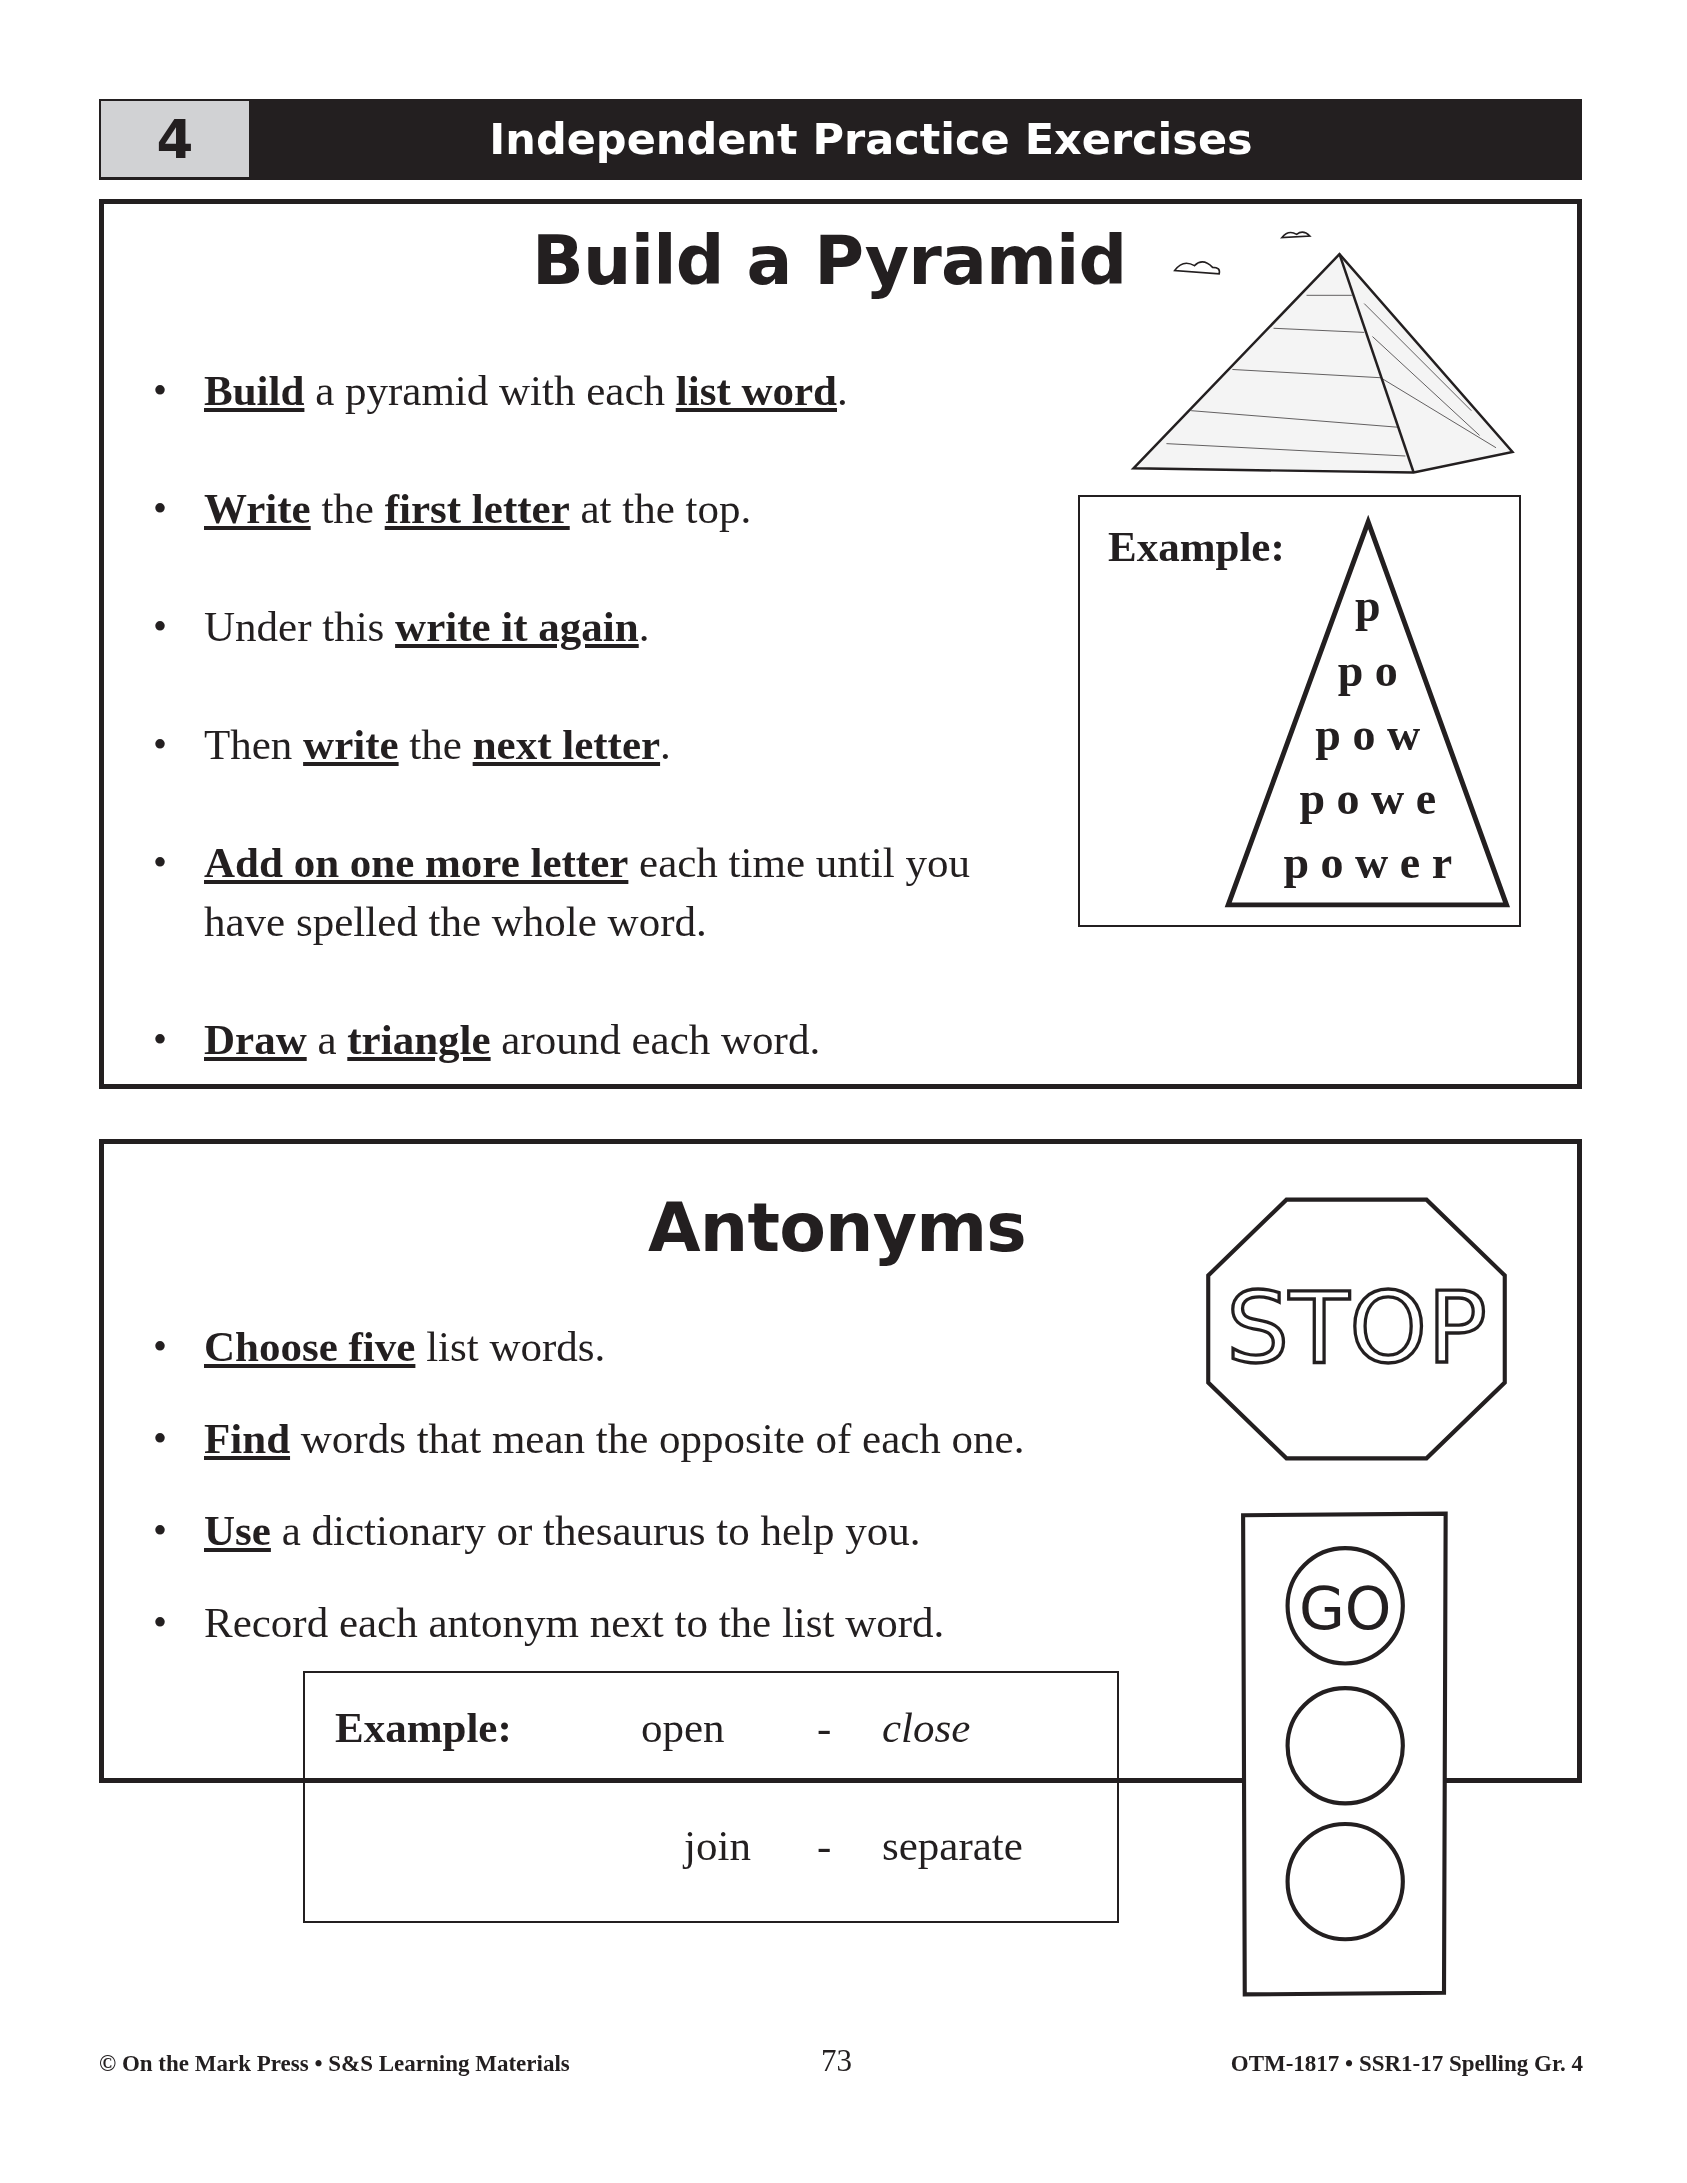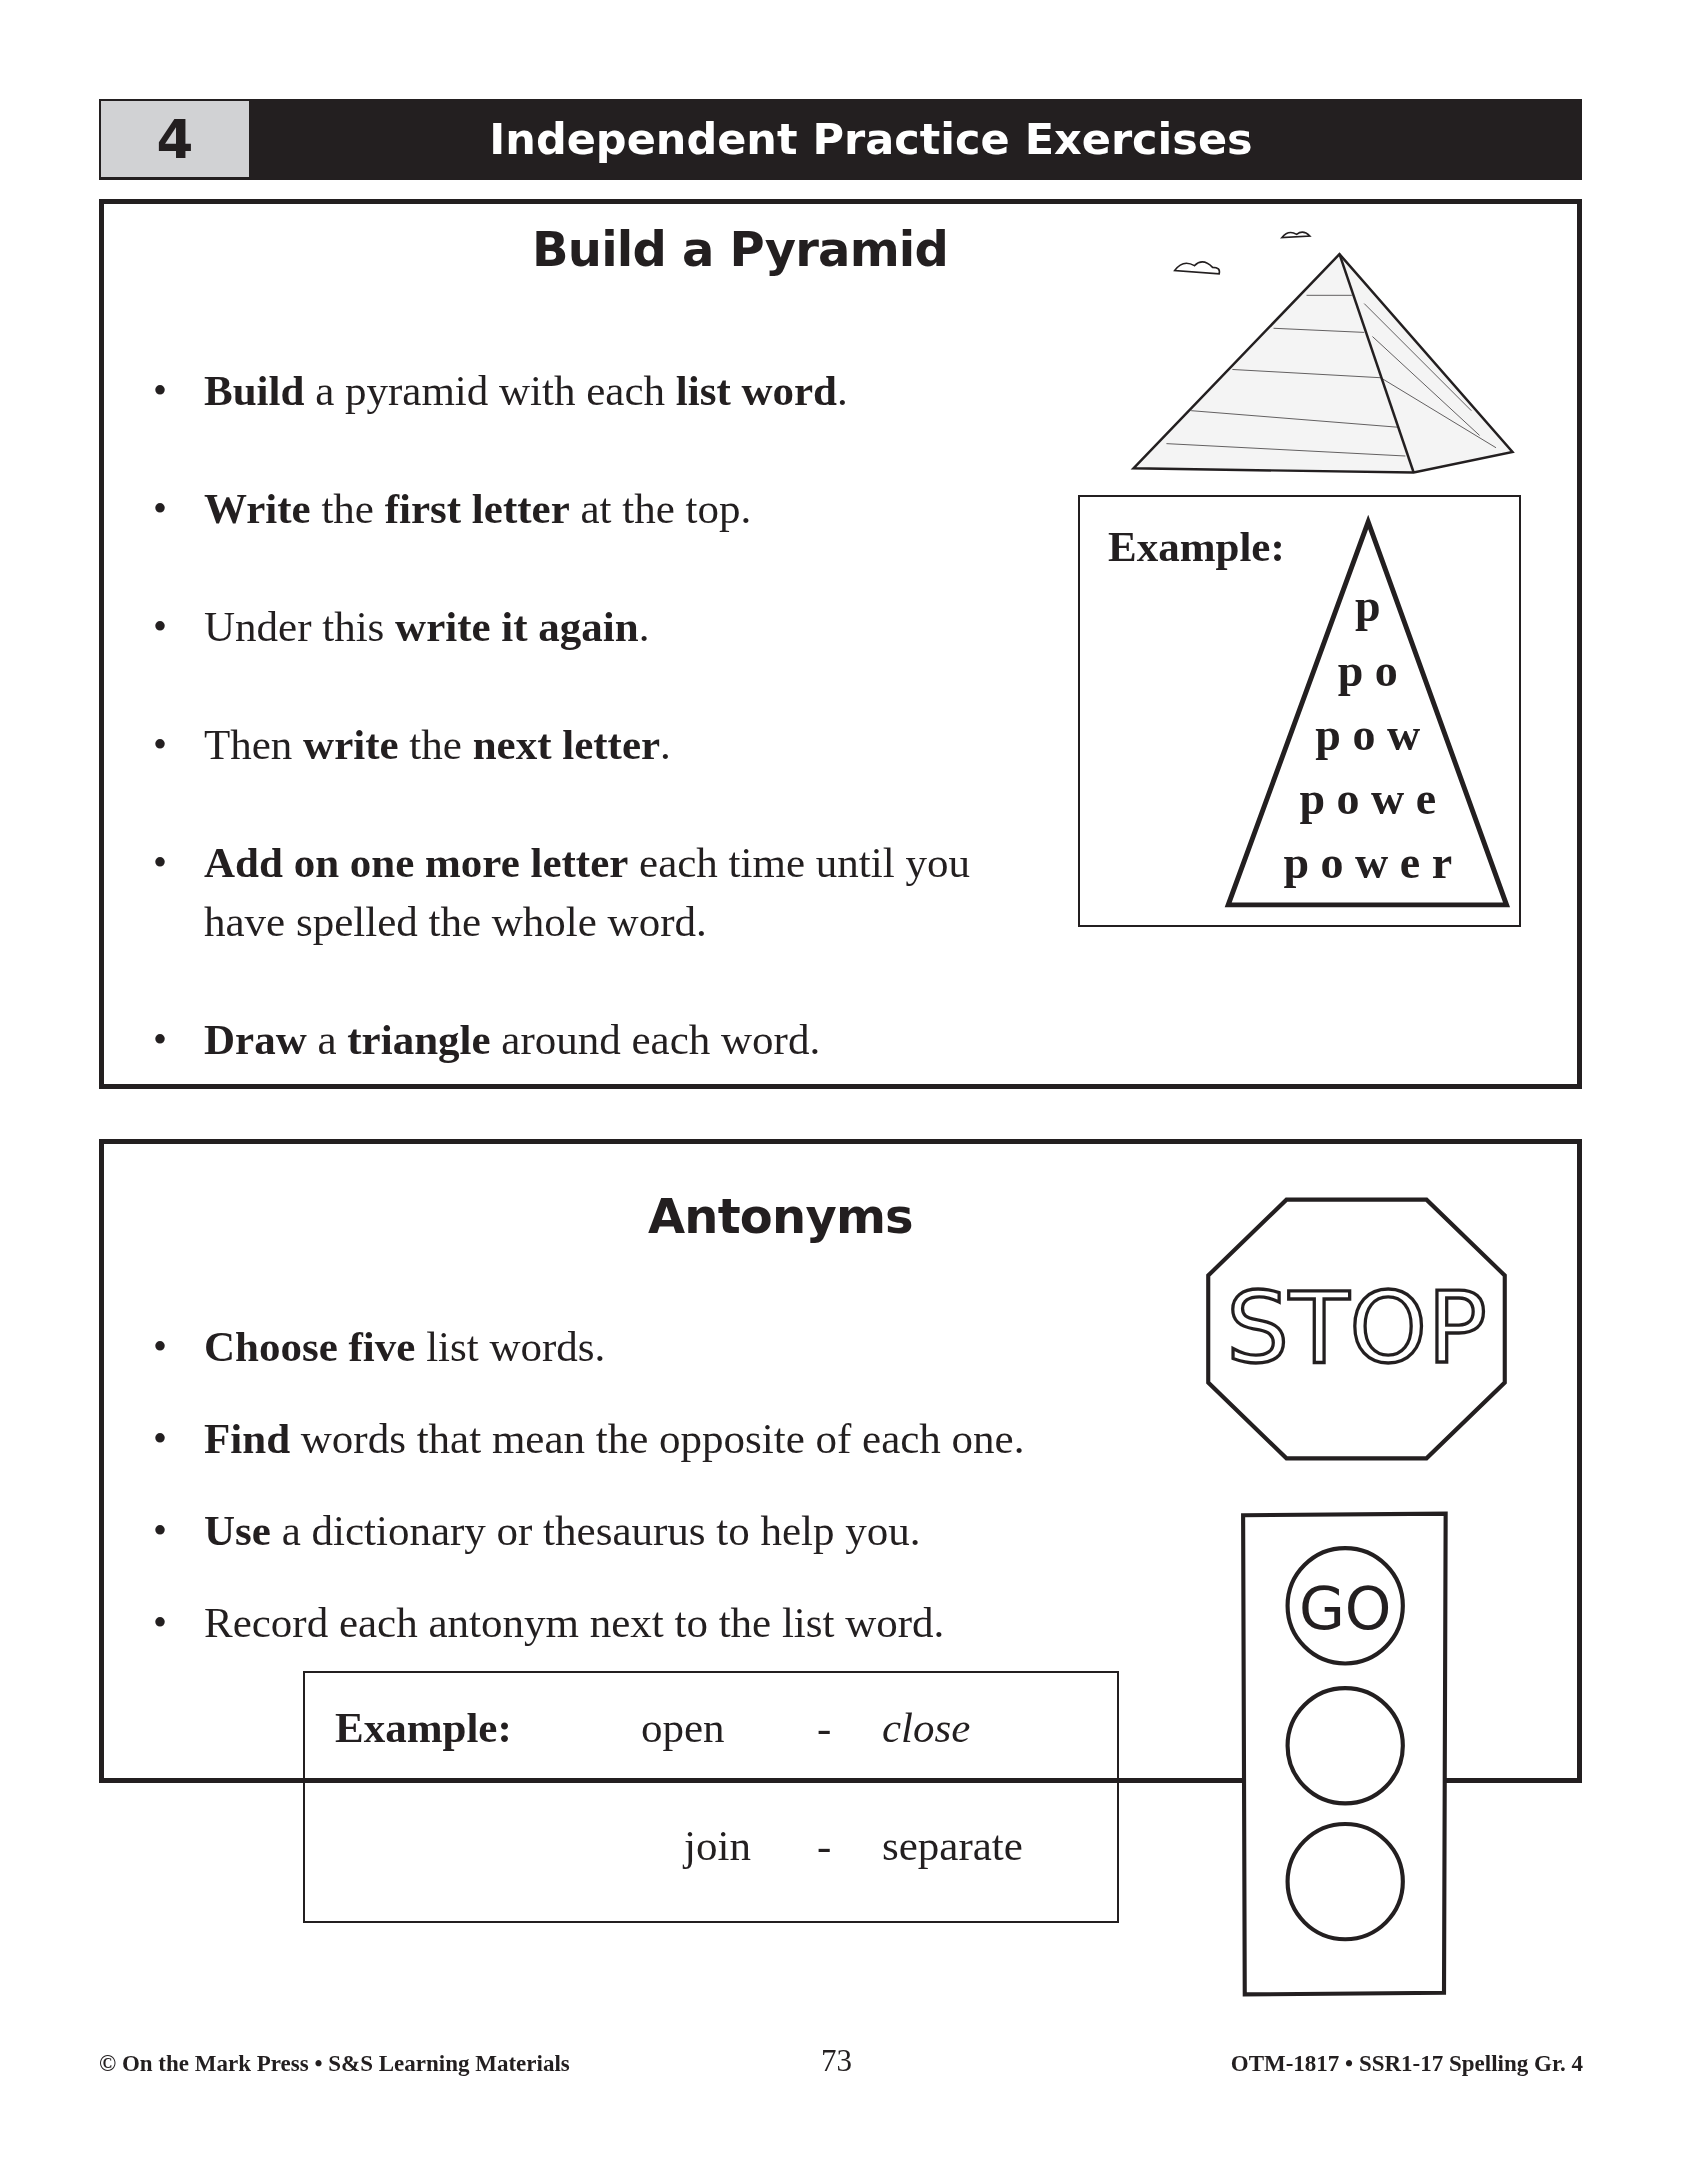--- a/index.html
+++ b/index.html
@@ -7,32 +7,32 @@
 
   
   .header { position: absolute; left: 99px; top: 99px; width: 1483px; height: 81px; background: #231f20; border: 2.5px solid #231f20; box-sizing: border-box; }
   .header .num { position: absolute; left: 0; top: 0; width: 148px; height: 76px; background: #d1d2d4; border-right: 2.5px solid #231f20; display: flex; align-items: center; justify-content: center; font-family: "DejaVu Sans", sans-serif; font-weight: bold; font-size: 53px; color: #231f20; }
   .header .title { position: absolute; left: 148px; right: 0; top: 0; height: 76px; display: flex; align-items: center; justify-content: center; font-family: "DejaVu Sans", sans-serif; font-weight: bold; font-size: 43px; color: #ffffff; padding-right: 99px; box-sizing: border-box; padding-left: 12px; }
 
   
   .panel { position: absolute; left: 99px; width: 1483px; border: 5px solid #231f20; box-sizing: border-box; background: #fff; }
   .panel1 { top: 199px; height: 890px; }
   .panel2 { top: 1139px; height: 644px; }
-  .panel-title { position: absolute; font-family: "DejaVu Sans", sans-serif; font-weight: bold; font-size: 48px; color: #231f20; letter-spacing: -0.8px; }
+  .panel-title { position: absolute; font-family: "DejaVu Sans", sans-serif; font-weight: bold; font-size: 68px; color: #231f20; letter-spacing: -0.8px; }
   .panel1 .panel-title { left: 428px; top: 16.5px; }
   .panel2 .panel-title { left: 544px; top: 44px; }
 
   ul.bullets { position: absolute; margin: 0; padding: 0; list-style: none; font-size: 43px; line-height: 59px; }
   ul.bullets li { position: relative; padding-left: 51px; margin: 0; }
   ul.bullets li .dot { position: absolute; left: 0; top: 0; font-size: 40px; }
   .panel1 ul.bullets { left: 49px; top: 157px; width: 972px; }
   .panel1 ul.bullets li { margin-bottom: 59px; }
   .panel2 ul.bullets { left: 49px; top: 173px; width: 1071px; }
   .panel2 ul.bullets li { margin-bottom: 33px; }
-  b { font-weight: bold; }
+  b { font-weight: bold; text-decoration: underline; }
 
   
   .pyr-box { position: absolute; left: 974px; top: 291px; width: 443px; height: 432px; border: 2.5px solid #231f20; box-sizing: border-box; }
   .pyr-box .ex-label { position: absolute; left: 28px; top: 25px; font-size: 43px; font-weight: bold; }
   .pyr-box svg { position: absolute; left: 0; top: 0; }
   .pyr-row { position: absolute; font-size: 46px; font-weight: bold; letter-spacing: 11.5px; text-align: center; width: 247px; }
 
   
   .ant-box { position: absolute; left: 199px; top: 527px; width: 816px; height: 252px; border: 2.5px solid #231f20; box-sizing: border-box; font-size: 43px; }
   .ant-box .ex-label { position: absolute; left: 30px; top: 30px; font-weight: bold; }

